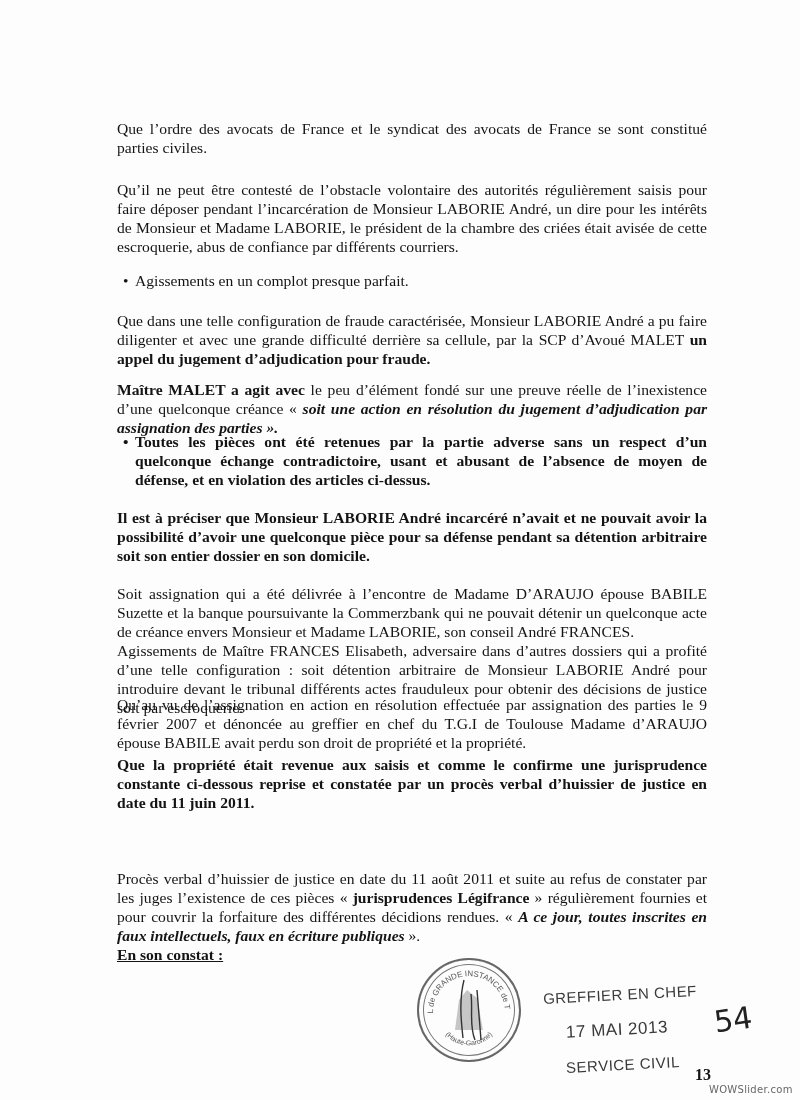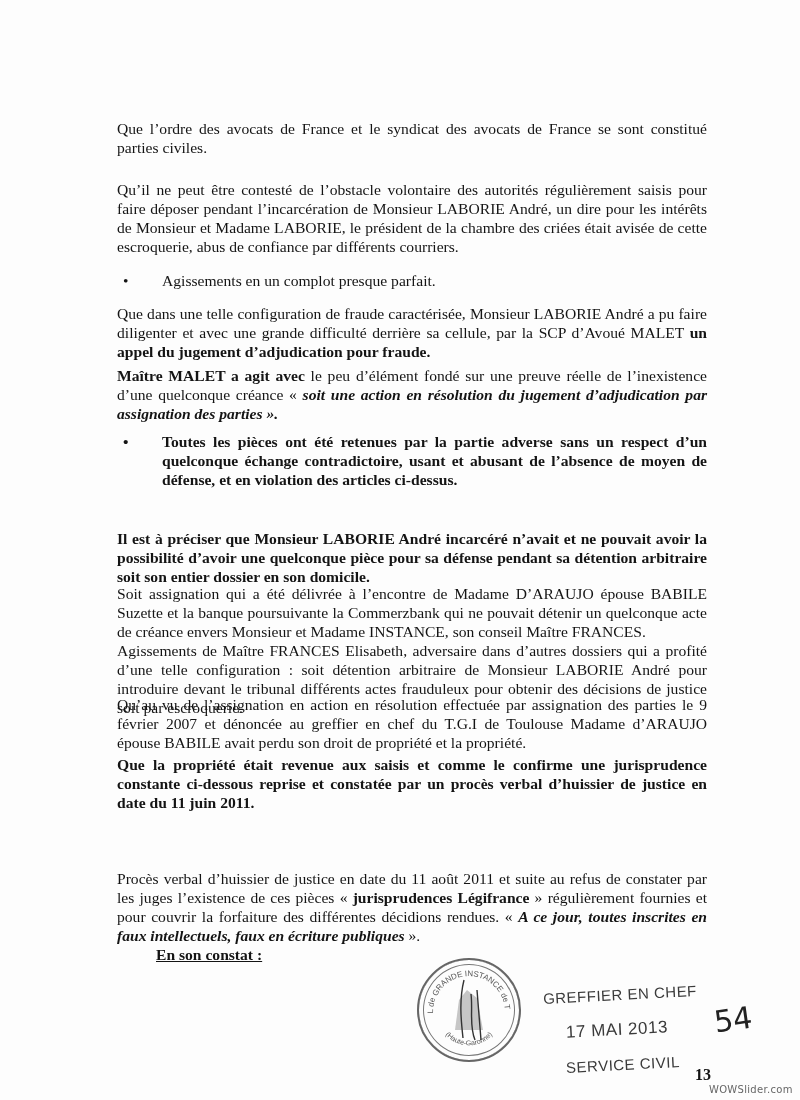--- a/index.html
+++ b/index.html
@@ -4,24 +4,24 @@
 <style>
   html, body { margin: 0; padding: 0; }
   body {
     width: 800px; height: 1100px; background: #fdfdfd; position: relative; overflow: hidden;
     font-family: "Liberation Serif", "DejaVu Serif", serif; color: #141414;
   }
   .page { position: absolute; left: 117px; top: 0; width: 590px; font-size: 15.6px; line-height: 19px; }
   .p { position: absolute; left: 0; width: 590px; text-align: justify; margin: 0; }
   .b { font-weight: bold; }
   .bi { font-weight: bold; font-style: italic; }
-  .u { text-decoration: underline; margin-left: 39px; }
+  .u { text-decoration: underline; }
   .bullet { position: absolute; left: 0; width: 590px; }
   .bullet .dot { position: absolute; left: 6px; top: 0; }
-  .bullet .txt { margin-left: 45px; text-align: justify; display: block; }
+  .bullet .txt { margin-left: 18px; text-align: justify; display: block; }
   .stamp-circle {
     position: absolute; left: 417px; top: 958px; width: 100px; height: 100px; border-radius: 50%;
     border: 2px solid #666; box-shadow: inset 0 0 0 4px #fdfdfd, inset 0 0 0 5px #777;
   }
   .stamp-circle svg { position: absolute; left: 0; top: 0; }
   .stamp-text {
     position: absolute; font-family: "Liberation Sans", "DejaVu Sans", sans-serif; color: #3a3a3a;
     font-size: 15px; letter-spacing: 0.5px; transform: rotate(-3deg);
   }
   .handwritten {
@@ -38,32 +38,32 @@
 
   <p class="p" style="top:119px">Que l’ordre des avocats de France et le syndicat des avocats de France se sont constitué parties civiles.</p>
 
   <p class="p" style="top:180px">Qu’il ne peut être contesté de l’obstacle volontaire des autorités régulièrement saisis pour faire déposer pendant l’incarcération de Monsieur LABORIE André, un dire pour les intérêts de Monsieur et Madame LABORIE, le président de la chambre des criées était avisée de cette escroquerie, abus de confiance par différents courriers.</p>
 
   <div class="bullet" style="top:271px">
     <span class="dot">•</span>
     <span class="txt">Agissements en un complot presque parfait.</span>
   </div>
 
-  <p class="p" style="top:304px"><span>Que dans une telle configuration de fraude caractérisée, Monsieur LABORIE André a pu faire diligenter et avec une grande difficulté derrière sa cellule,  par la SCP d’Avoué MALET </span><span class="b">un appel du jugement d’adjudication pour fraude.</span></p>
+  <p class="p" style="top:311px"><span>Que dans une telle configuration de fraude caractérisée, Monsieur LABORIE André a pu faire diligenter et avec une grande difficulté derrière sa cellule,  par la SCP d’Avoué MALET </span><span class="b">un appel du jugement d’adjudication pour fraude.</span></p>
 
-  <p class="p" style="top:366px"><span class="b">Maître MALET a agit avec</span><span> le peu d’élément fondé sur une preuve réelle de l’inexistence d’une quelconque créance « </span><span class="bi">soit une action en résolution du jugement d’adjudication par assignation des parties ».</span></p>
+  <p class="p" style="top:380px"><span class="b">Maître MALET a agit avec</span><span> le peu d’élément fondé sur une preuve réelle de l’inexistence d’une quelconque créance « </span><span class="bi">soit une action en résolution du jugement d’adjudication par assignation des parties ».</span></p>
 
   <div class="bullet b" style="top:432px">
     <span class="dot">•</span>
     <span class="txt">Toutes les pièces ont été retenues par la partie adverse sans un respect d’un quelconque échange contradictoire, usant et abusant de l’absence de moyen de défense, et en violation des articles ci-dessus.</span>
   </div>
 
-  <p class="p b" style="top:529px">Il est à préciser que Monsieur LABORIE André incarcéré n’avait et ne pouvait avoir la possibilité d’avoir une quelconque pièce pour sa défense pendant sa détention arbitraire soit son entier dossier en son domicile.</p>
+  <p class="p b" style="top:508px">Il est à préciser que Monsieur LABORIE André incarcéré n’avait et ne pouvait avoir la possibilité d’avoir une quelconque pièce pour sa défense pendant sa détention arbitraire soit son entier dossier en son domicile.</p>
 
-  <p class="p" style="top:584px">Soit assignation qui a été délivrée à l’encontre de Madame D’ARAUJO épouse BABILE Suzette et la banque poursuivante la Commerzbank qui ne pouvait détenir un quelconque acte de créance envers Monsieur et Madame INSTANCE, son conseil Maître FRANCES.</p>
+  <p class="p" style="top:584px">Soit assignation qui a été délivrée à l’encontre de Madame D’ARAUJO épouse BABILE Suzette et la banque poursuivante la Commerzbank qui ne pouvait détenir un quelconque acte de créance envers Monsieur et Madame LABORIE, son conseil André FRANCES.</p>
 
   <p class="p" style="top:641px">Agissements de Maître FRANCES Elisabeth, adversaire dans d’autres dossiers qui a profité d’une telle configuration : soit détention arbitraire de Monsieur LABORIE André pour introduire devant le tribunal différents actes frauduleux pour obtenir des décisions de justice soit par escroquerie.</p>
 
   <p class="p" style="top:695px">Qu’au vu de l’assignation  en action en résolution effectuée par assignation des parties le 9 février 2007 et dénoncée au greffier en chef du T.G.I de Toulouse Madame d’ARAUJO épouse BABILE avait perdu son droit de propriété et la propriété.</p>
 
   <p class="p b" style="top:755px">Que la propriété était revenue aux saisis et comme le confirme une jurisprudence constante ci-dessous reprise et constatée par un procès verbal d’huissier de justice en date du 11 juin 2011.</p>
 
   <p class="p" style="top:869px"><span>Procès verbal d’huissier de justice en date du 11 août 2011 et suite au refus de constater par les juges l’existence de ces pièces « </span><span class="b">jurisprudences Légifrance</span><span> » régulièrement fournies et pour couvrir la forfaiture des différentes décidions rendues. « </span><span class="bi">A ce jour, toutes inscrites en faux intellectuels, faux en écriture publiques</span><span> ».</span></p>
 
   <p class="p b u" style="top:945px; width:auto">En son constat :</p>

